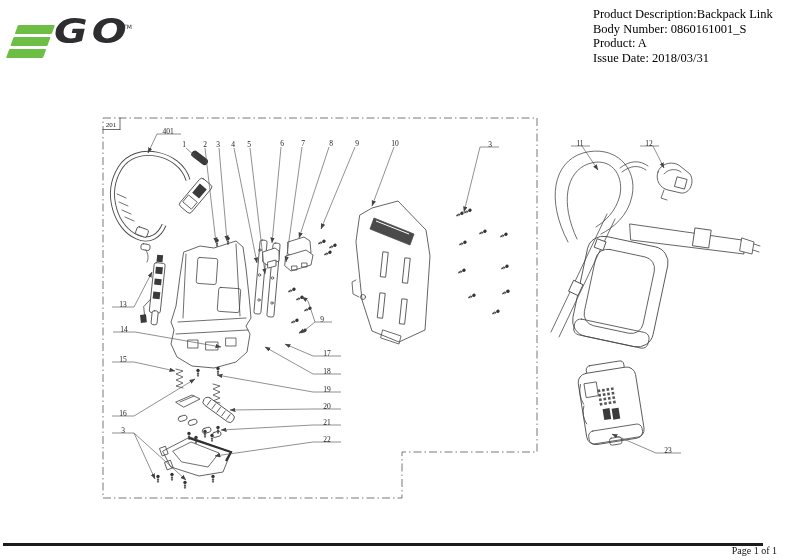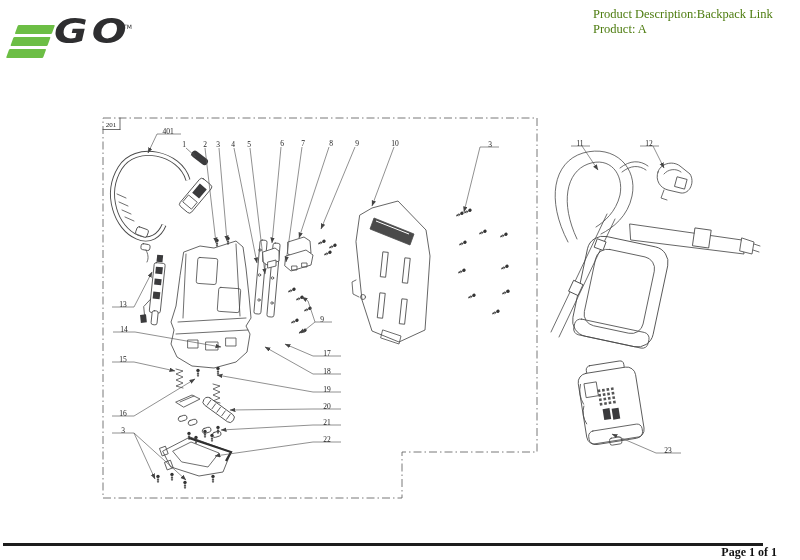--- a/index.html
+++ b/index.html
@@ -15,53 +15,55 @@
   .go{
     position:absolute;left:44px;top:-7px;
     font-family:"DejaVu Sans",sans-serif;font-weight:bold;font-style:italic;
     font-size:41px;line-height:40px;letter-spacing:4px;color:var(--logo-dark,#2e2e30);
     transform:scaleY(.82);transform-origin:top left;
   }
   .tm{position:absolute;left:113px;top:1px;font-family:"DejaVu Sans",sans-serif;
       font-size:6px;color:var(--logo-dark,#2e2e30);letter-spacing:0;}
   
   .info{position:absolute;left:593px;top:7px;font-size:12.5px;line-height:14.6px;
-        color:#4d7c0f;white-space:nowrap;}
+        color:#000000;white-space:nowrap;}
   
   .dwg{position:absolute;left:0;top:0;}
   .part{fill:#fff;stroke:#4a4a4a;stroke-width:.85;stroke-linejoin:round;stroke-linecap:round;}
   .pline{fill:none;stroke:#4a4a4a;stroke-width:.8;stroke-linejoin:round;stroke-linecap:round;}
   .dark{fill:#3a3a3c;stroke:none;}
   .tube{fill:none;stroke:#4a4a4a;stroke-width:5;}
   .tubein{fill:none;stroke:#fff;stroke-width:3.2;}
   .boundary{fill:none;stroke:#555;stroke-width:.8;stroke-dasharray:8 3 1.5 3;}
   .leader{fill:none;stroke:#555;stroke-width:.65;}
   .callout{font-family:"Liberation Serif",serif;font-size:7.5px;fill:#222;text-anchor:middle;}
   .regionlabel{font-family:"Liberation Serif",serif;font-size:7px;fill:#222;text-anchor:middle;}
   
   .fbar{position:absolute;left:3px;top:543px;width:760px;height:2.5px;background:#1c1c1c;}
   .pagelabel{position:absolute;left:697px;top:545px;width:80px;text-align:right;
-             font-size:12px;color:#111;font-weight:bold;}
+             font-size:10px;color:#111;}
 </style>
 </head>
 <body>
 
 <div class="logo">
   <div class="ebars">
     <div class="ebar b1"></div>
       <div class="ebar b2"></div>
       <div class="ebar b3"></div>
   </div>
   <div class="go">GO</div>
   <div class="tm">TM</div>
 </div>
 
 <div class="info">
   <div>Product Description:Backpack Link</div>
+  <div>Body Number: 0860161001_S</div>
   <div>Product: A</div>
+  <div>Issue Date: 2018/03/31</div>
 </div>
 
 <svg class="dwg" width="800" height="560" viewBox="0 0 800 560">
   <defs>
     <marker id="arr" markerWidth="7" markerHeight="7" refX="5.5" refY="2.2" orient="auto" markerUnits="userSpaceOnUse">
       <path d="M0,0 L5.8,2.2 L0,4.4 Z" fill="#444"></path>
     </marker>
     <g id="screw">
       <path d="M0,0 L5.5,0 M1.8,-1.1 L1.8,1.1 M3.4,-1.1 L3.4,1.1" stroke="#333" stroke-width=".8" fill="none"></path>
       <circle cx="6.6" cy="0" r="1.7" fill="#333"></circle>

